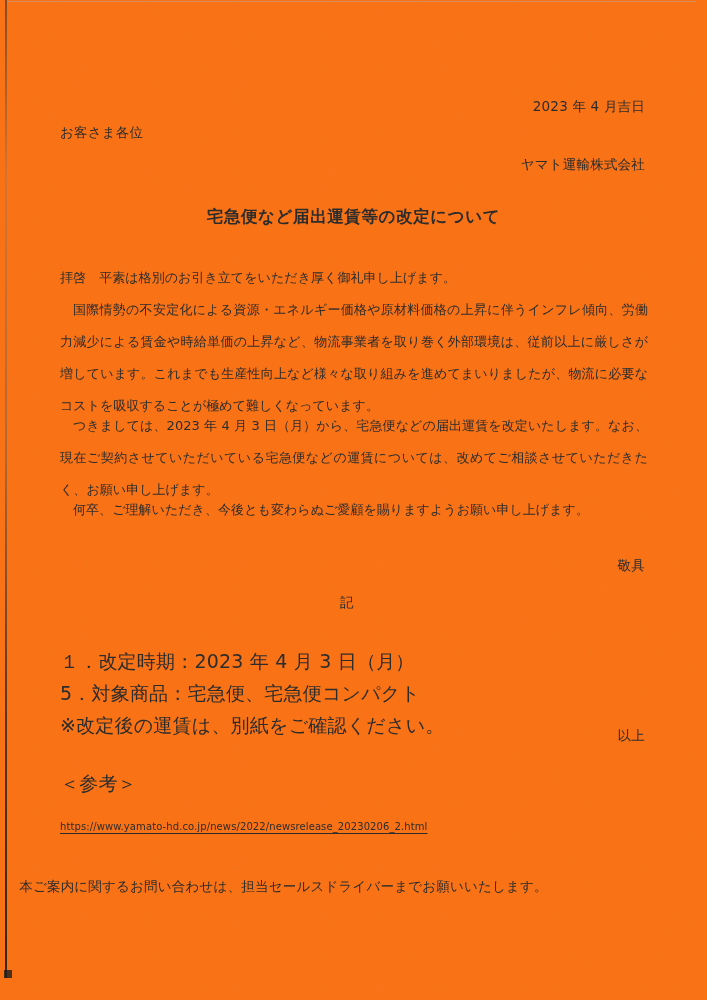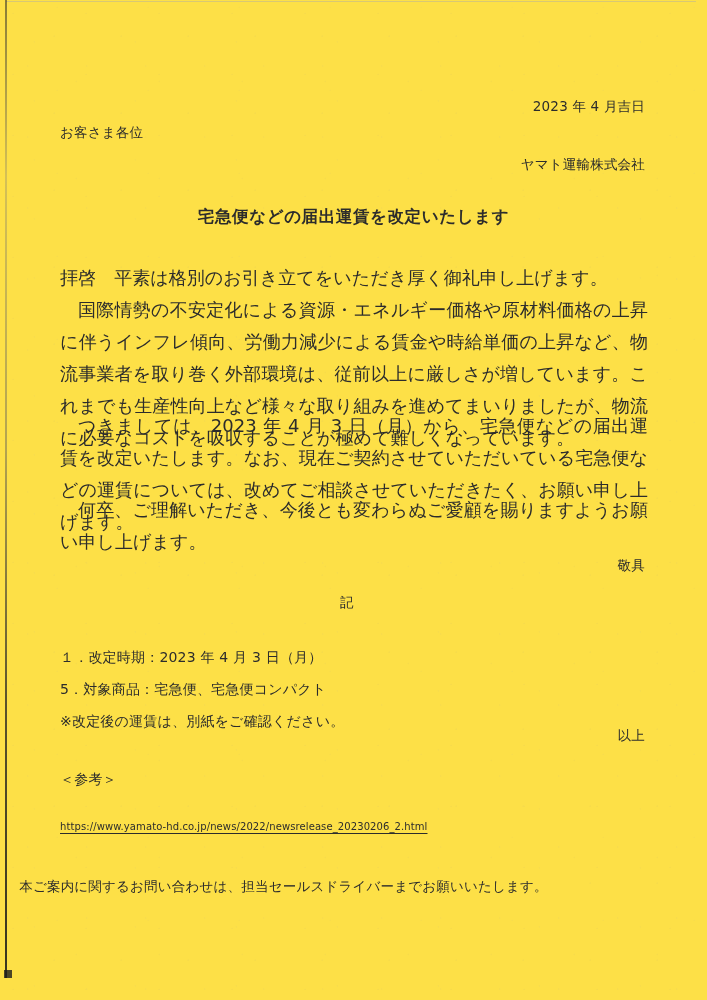--- a/index.html
+++ b/index.html
@@ -6,21 +6,21 @@
     margin: 0;
     padding: 0;
     background: #ffffff;
   }
 
   #page {
     position: relative;
     width: 707px;
     height: 1000px;
     margin: 0;
-    background: #fde047;
+    background: #f97316;
     overflow: hidden;
     font-family: "DejaVu Sans", "Liberation Sans", sans-serif;
     color: #2c2c2c;
     -webkit-font-smoothing: none;
   }
 
   
   .scan-edge-left {
     position: absolute;
     left: 5px;
@@ -92,38 +92,38 @@
     font-size: 16.5px;
     font-weight: 700;
     letter-spacing: 0.6px;
     white-space: nowrap;
   }
 
   .para {
     position: absolute;
     left: 60px;
     width: 588px;
-    font-size: 18px;
+    font-size: 13px;
     line-height: 32px;
     text-align: justify;
     text-justify: inter-ideograph;
     letter-spacing: 0.05px;
   }
   .para.indent { text-indent: 1em; }
 
   .center-mark {
     position: absolute;
     font-size: 13.5px;
     white-space: nowrap;
   }
 
   .listline {
     position: absolute;
     left: 60px;
-    font-size: 14px;
+    font-size: 19px;
     white-space: nowrap;
     letter-spacing: 0.2px;
   }
 
   .ref-url {
     position: absolute;
     left: 60px;
     font-size: 10px;
     white-space: nowrap;
     text-decoration: underline;
@@ -150,21 +150,21 @@
   <div class="scan-edge-top"></div>
   <div class="scan-edge-left"></div>
   <div class="scan-edge-left-foot"></div>
 
   <div class="right-col" style="top:98px;">2023 年 4 月吉日</div>
 
   <div class="line" style="left:60px; top:126px;">お客さま各位</div>
 
   <div class="right-col" style="top:156px;">ヤマト運輸株式会社</div>
 
-  <div class="title" style="top:206px;">宅急便などの届出運賃を改定いたします</div>
+  <div class="title" style="top:206px;">宅急便など届出運賃等の改定について</div>
 
   <div class="para" style="top:262px;">拝啓　平素は格別のお引き立てをいただき厚く御礼申し上げます。</div>
 
   <div class="para indent" style="top:294px;">国際情勢の不安定化による資源・エネルギー価格や原材料価格の上昇に伴うインフレ傾向、労働力減少による賃金や時給単価の上昇など、物流事業者を取り巻く外部環境は、従前以上に厳しさが増しています。これまでも生産性向上など様々な取り組みを進めてまいりましたが、物流に必要なコストを吸収することが極めて難しくなっています。</div>
 
   <div class="para indent" style="top:410px;">つきましては、2023 年 4 月 3 日（月）から、宅急便などの届出運賃を改定いたします。なお、現在ご契約させていただいている宅急便などの運賃については、改めてご相談させていただきたく、お願い申し上げます。</div>
 
   <div class="para indent" style="top:494px;">何卒、ご理解いただき、今後とも変わらぬご愛顧を賜りますようお願い申し上げます。</div>
 
   <div class="right-col" style="top:557px;">敬具</div>

